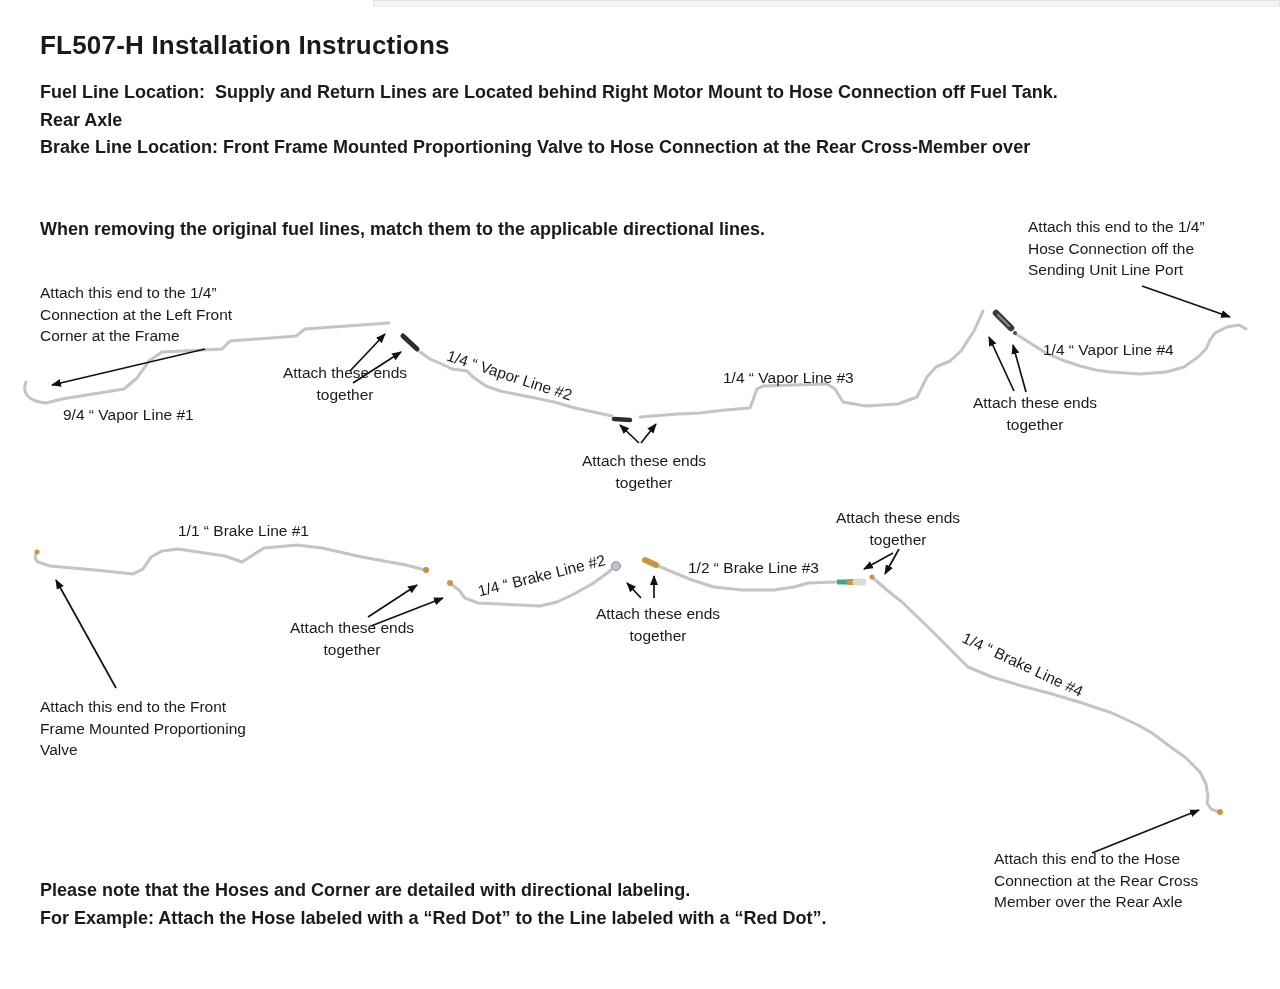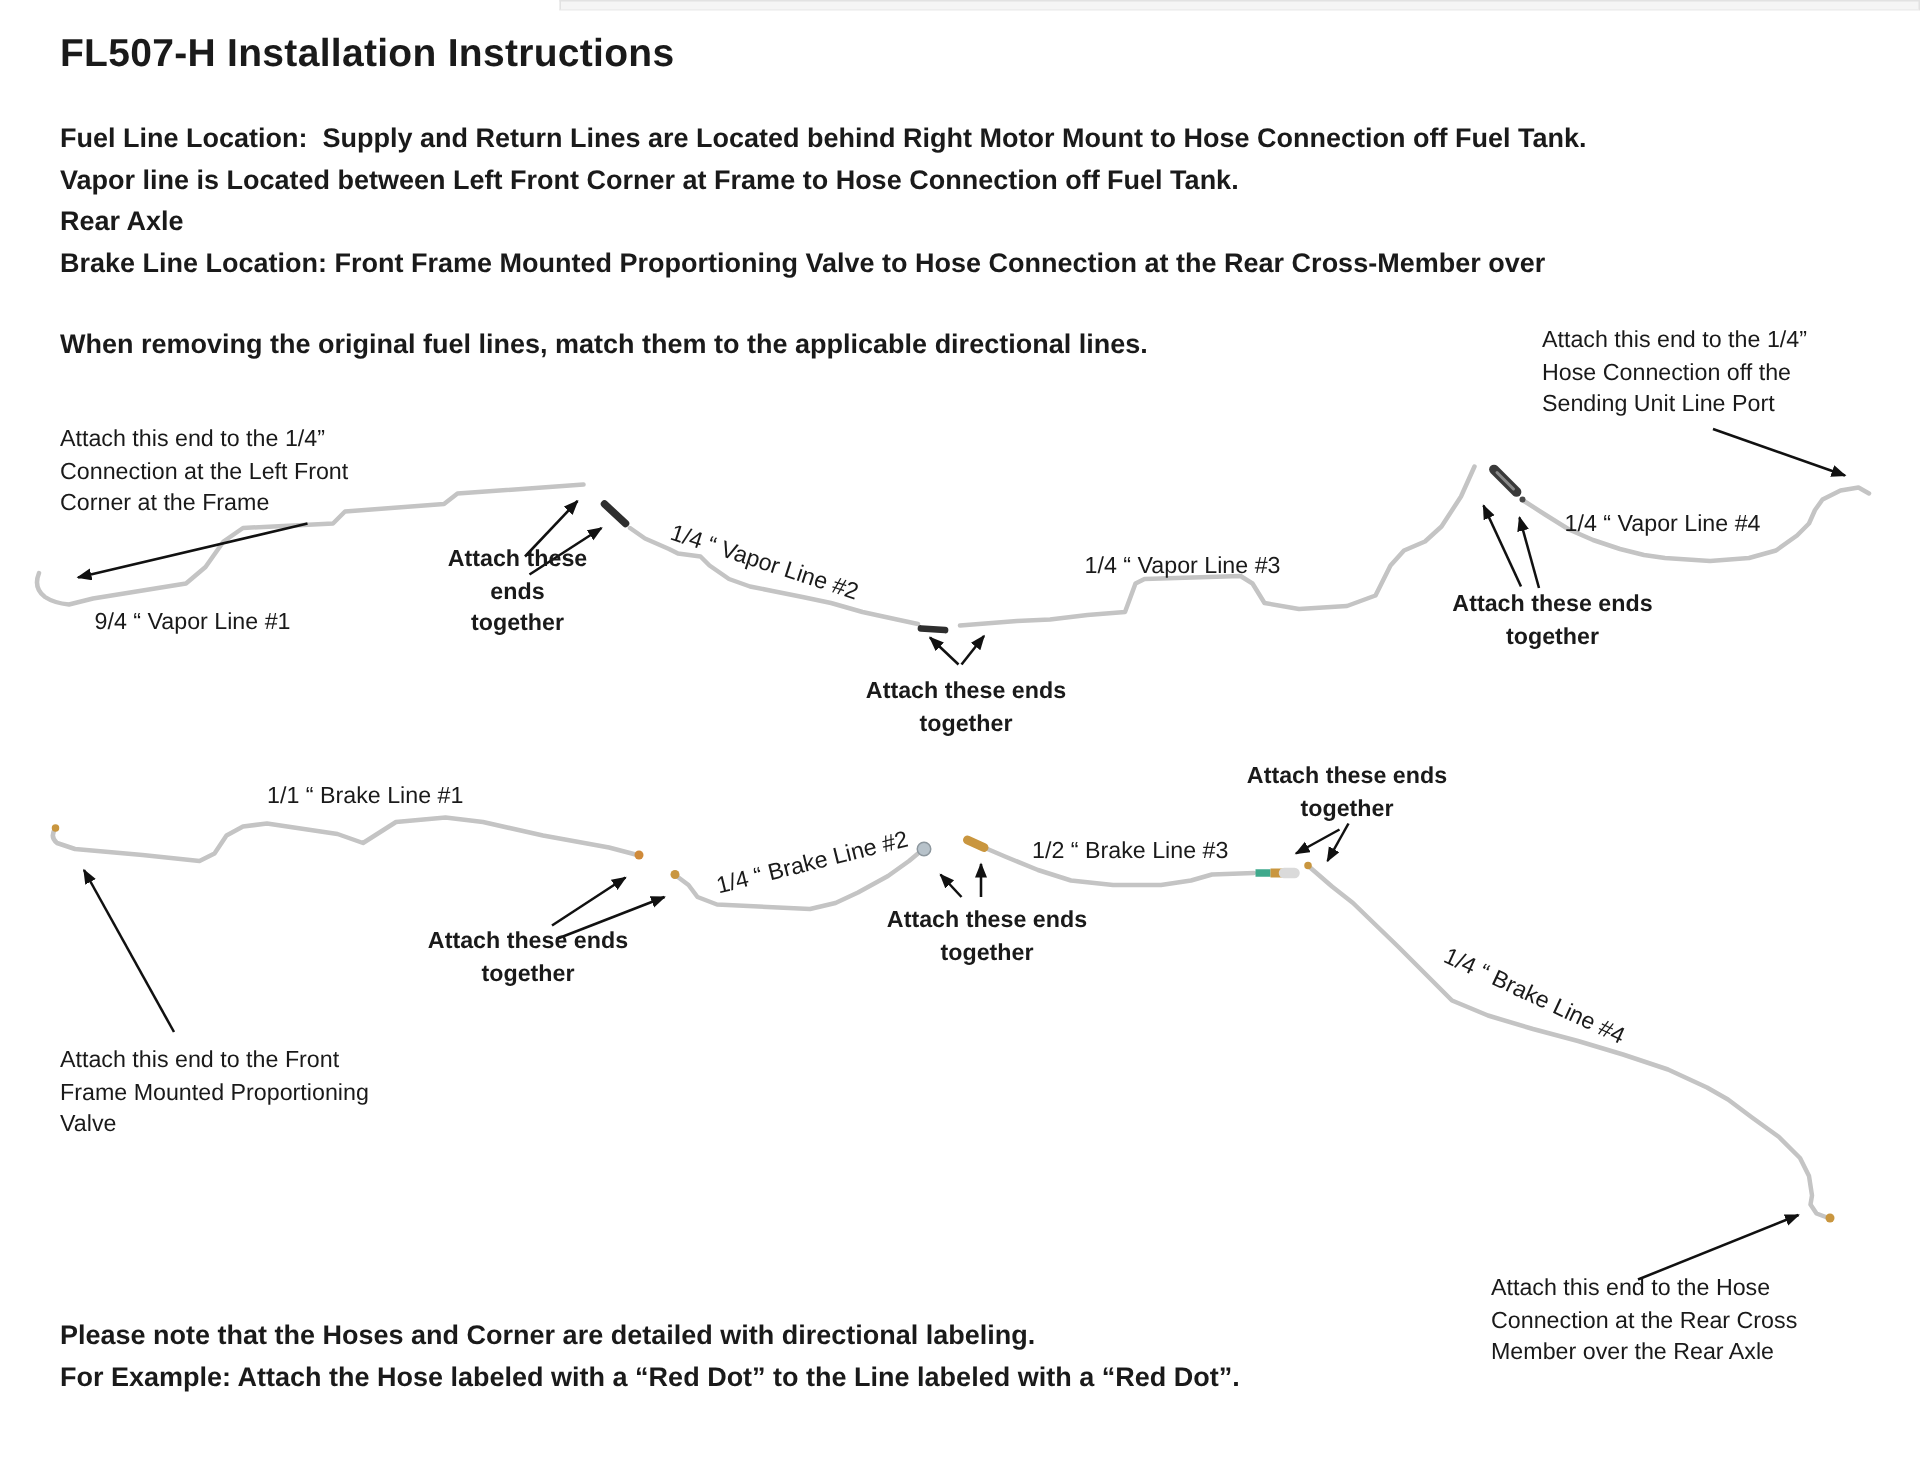--- a/index.html
+++ b/index.html
@@ -5,34 +5,33 @@
   html,body{margin:0;padding:0;}
   body{
     width:1280px;height:989px;position:relative;background:#ffffff;
     font-family:"Liberation Sans",sans-serif;color:#1a1a1a;overflow:hidden;
   }
   .abs{position:absolute;}
   .title{font-size:26px;font-weight:bold;letter-spacing:0.2px;white-space:pre;}
   .boldline{font-size:18px;font-weight:bold;line-height:27.5px;white-space:pre;}
   .ann{font-size:15.5px;line-height:21.5px;white-space:pre-wrap;}
   .lbl{font-size:15.5px;white-space:pre;}
-  .joined{font-size:15.5px;line-height:21.5px;text-align:center;white-space:pre-wrap;font-weight:bold;}
+  .joined{font-size:15.5px;line-height:21.5px;text-align:center;white-space:pre-wrap;}
   .rot{transform-origin:0 0;}
   #topbar{left:373px;top:0;width:907px;height:7px;background:#f5f5f5;border:1px solid #e2e2e2;border-bottom-color:#ededed;box-sizing:border-box;}
   svg{position:absolute;left:0;top:0;}
 </style>
 </head>
 <body>
 
 <div id="topbar" class="abs"></div>
 
-<div class="abs title" style="left:40px;top:20px;">FL507-H Installation Instructions</div>
+<div class="abs title" style="left:40px;top:30px;">FL507-H Installation Instructions</div>
 <div class="abs" style="left:40px;top:79px;">
   <div class="boldline">Fuel Line Location:  Supply and Return Lines are Located behind Right Motor Mount to Hose Connection off Fuel Tank.</div>
-  <div class="boldline">Vapor line is Located between Left Front Corner at Frame to Hose Connection off Fuel Tank.</div>
   <div class="boldline">Rear Axle</div>
   <div class="boldline">Brake Line Location: Front Frame Mounted Proportioning Valve to Hose Connection at the Rear Cross-Member over</div>
 </div>
 <div class="abs boldline" style="left:40px;top:216px;">When removing the original fuel lines, match them to the applicable directional lines.</div>
 
 <svg width="1280" height="989" viewBox="0 0 1280 989">
   <defs>
     <marker id="ah" markerWidth="12" markerHeight="10" refX="9" refY="4" orient="auto" markerUnits="userSpaceOnUse">
       <path d="M0,0 L10,4 L0,8 Z" fill="#111111"></path>
     </marker>

